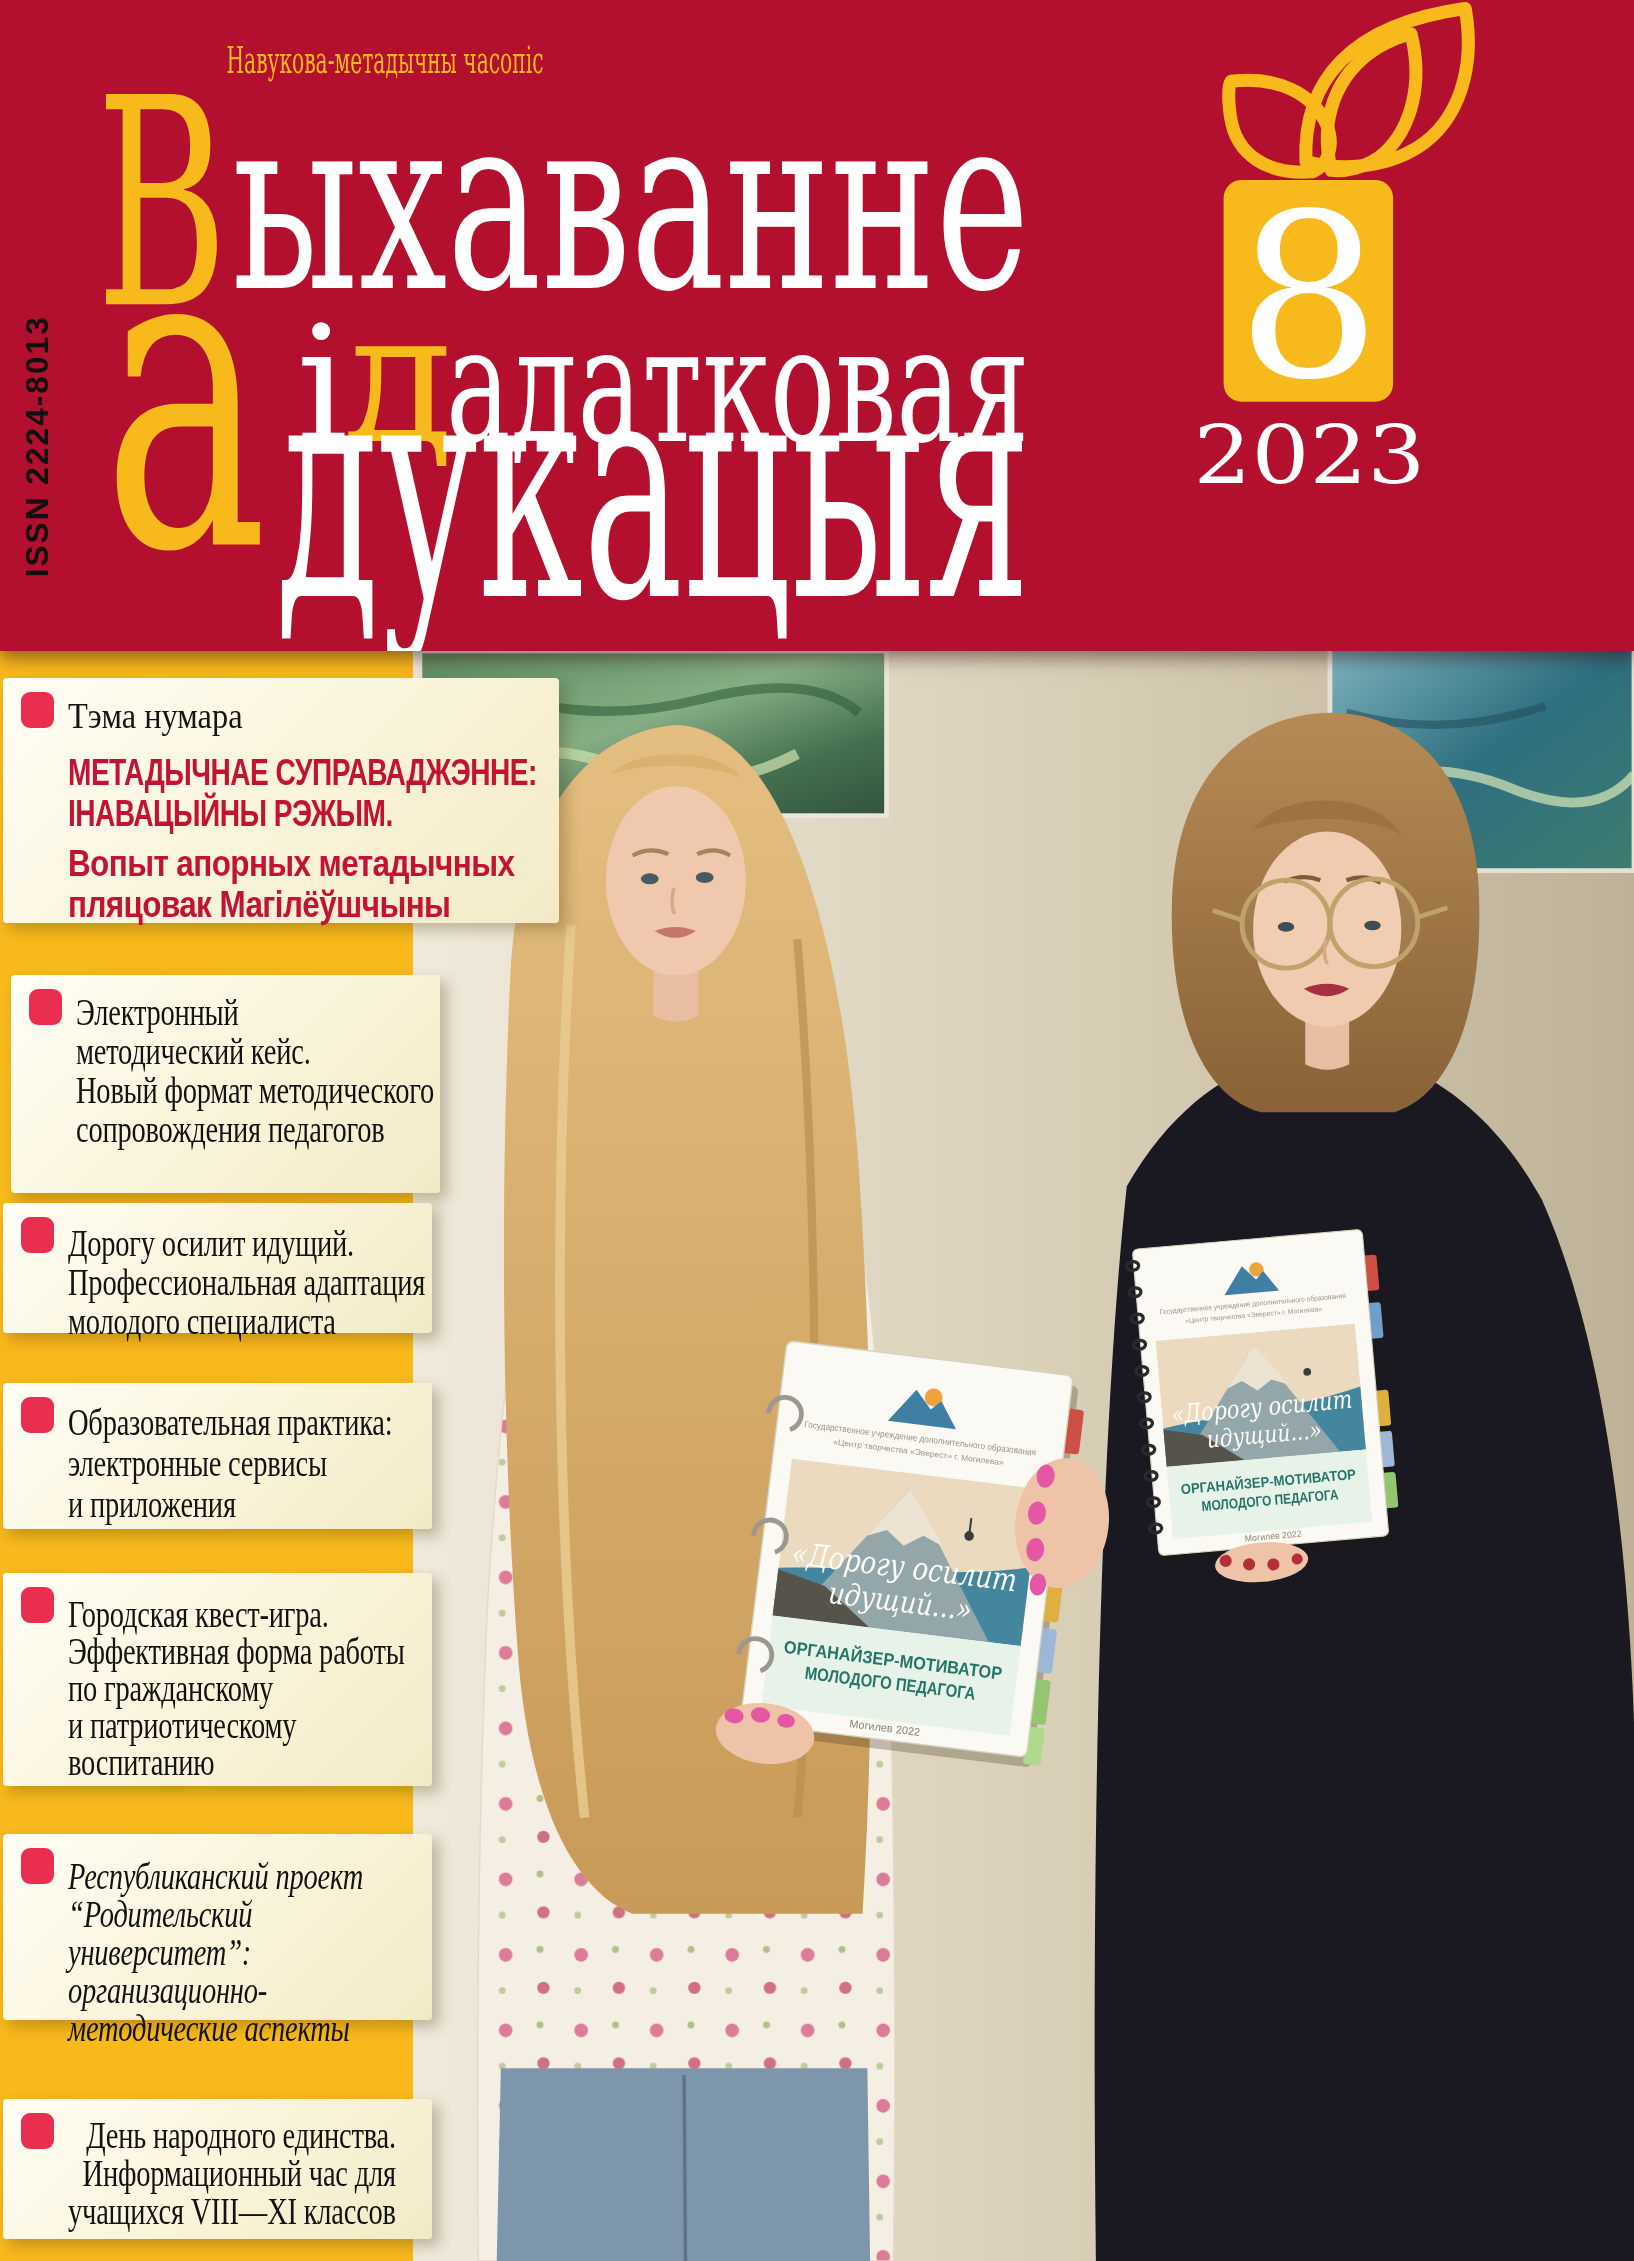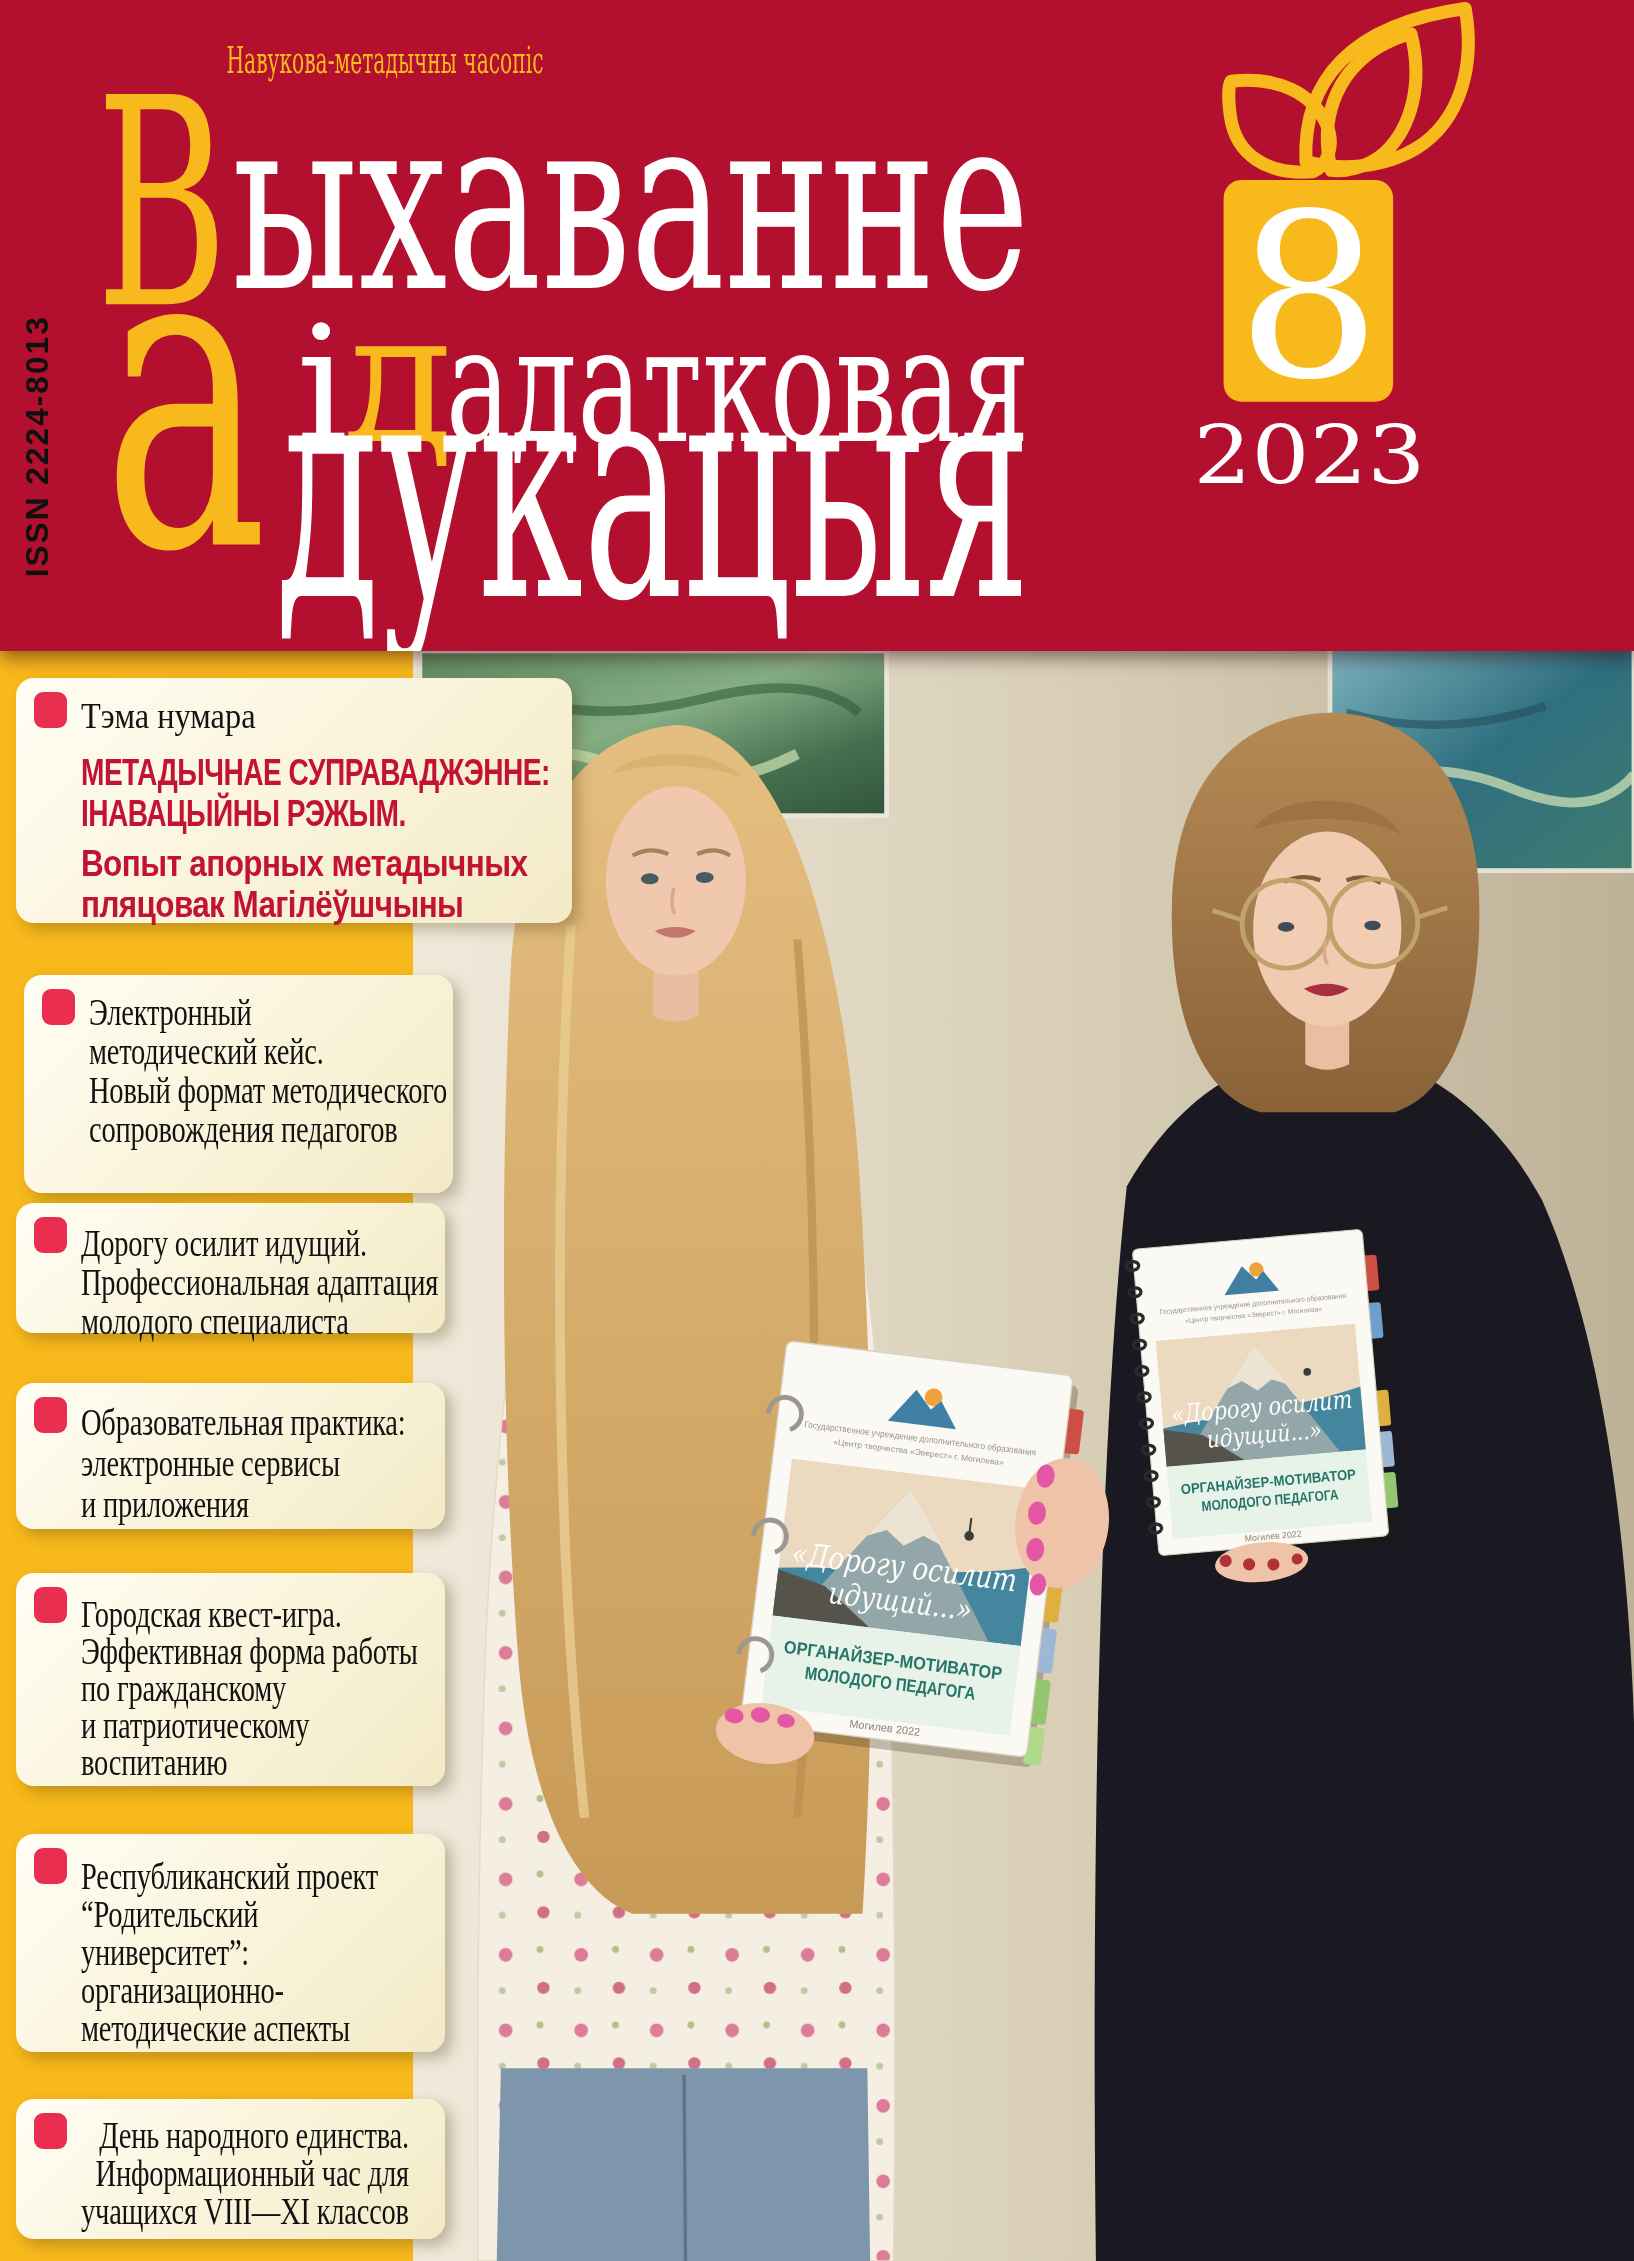--- a/index.html
+++ b/index.html
@@ -8,29 +8,29 @@
   
   .photo{position:absolute;left:413px;top:651px;width:1221px;height:1610px;z-index:1;}
   .photo svg{display:block;width:100%;height:100%;}
   
   .strip{position:absolute;left:0;top:651px;width:413px;height:1610px;background:#F8B91C;z-index:2;}
   
   .masthead{position:absolute;left:0;top:0;width:1634px;height:651px;background:#B30F2E;
             box-shadow:0 6.9px 16.5px rgba(50,8,14,.5);z-index:4;}
   .masthead svg{display:block;width:100%;height:100%;}
   
-  .card{position:absolute;left:16px;width:429px;border-radius:18px;z-index:5;
+  .card{position:absolute;left:3px;width:429px;border-radius:4px;z-index:5;
         background:linear-gradient(135deg,#FFFEF5 0%,#FBF5DE 45%,#F2EAC6 100%);
         box-shadow:6.9px 6.9px 13.7px rgba(80,60,15,.30);}
   .c1{top:678px;height:245px;width:556px;}
   .c2{top:975px;height:218px;margin-left:8px;}
   .c3{top:1203px;height:130px;}
   .c4{top:1383px;height:146px;}
   .c5{top:1573px;height:213px;}
-  .c6{top:1834px;height:218px;}
+  .c6{top:1834px;height:186px;font-style:italic;}
   .c7{top:2099px;height:140px;text-align:right;}
   .bullet{position:absolute;left:18px;top:13.7px;width:33px;height:36px;border-radius:9px;
           background:#EA2E50;}
   .lines{position:absolute;left:65px;top:18px;transform:scaleX(.75);transform-origin:left top;
          font-family:"Liberation Serif",serif;font-size:38px;line-height:39px;color:#121212;
          letter-spacing:-0.3px;white-space:nowrap;font-weight:500;}
   .c4 .lines{line-height:41px;top:19px;}
   .c5 .lines{line-height:37px;top:23px;}
   .c6 .lines{line-height:38px;top:23px;}
   .c7 .lines{line-height:38px;top:16.5px;}

